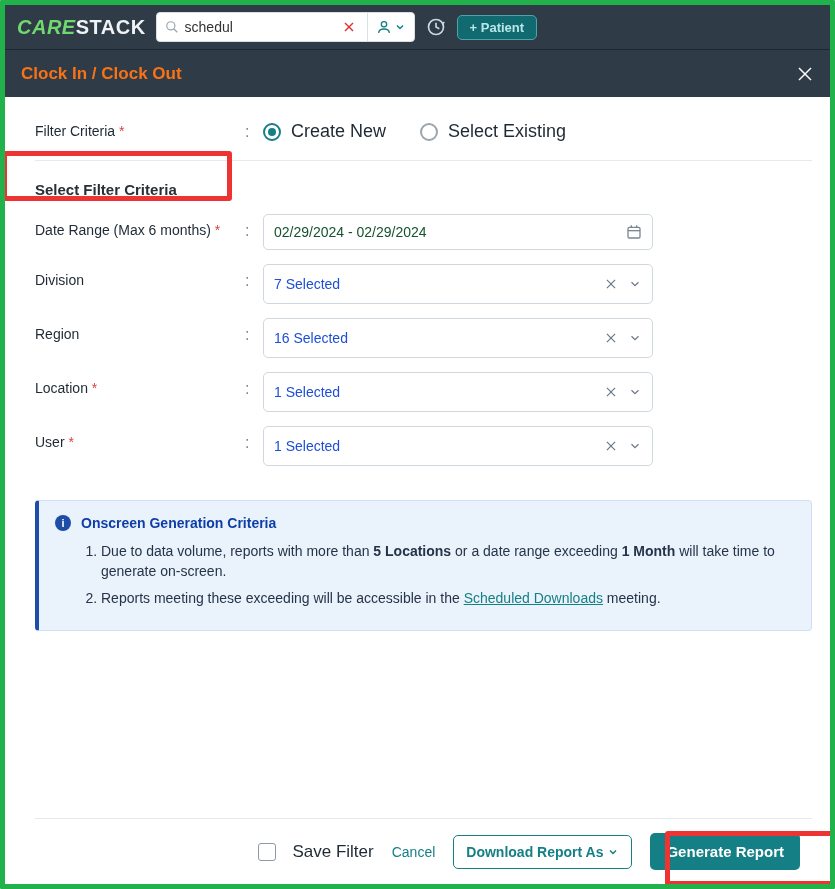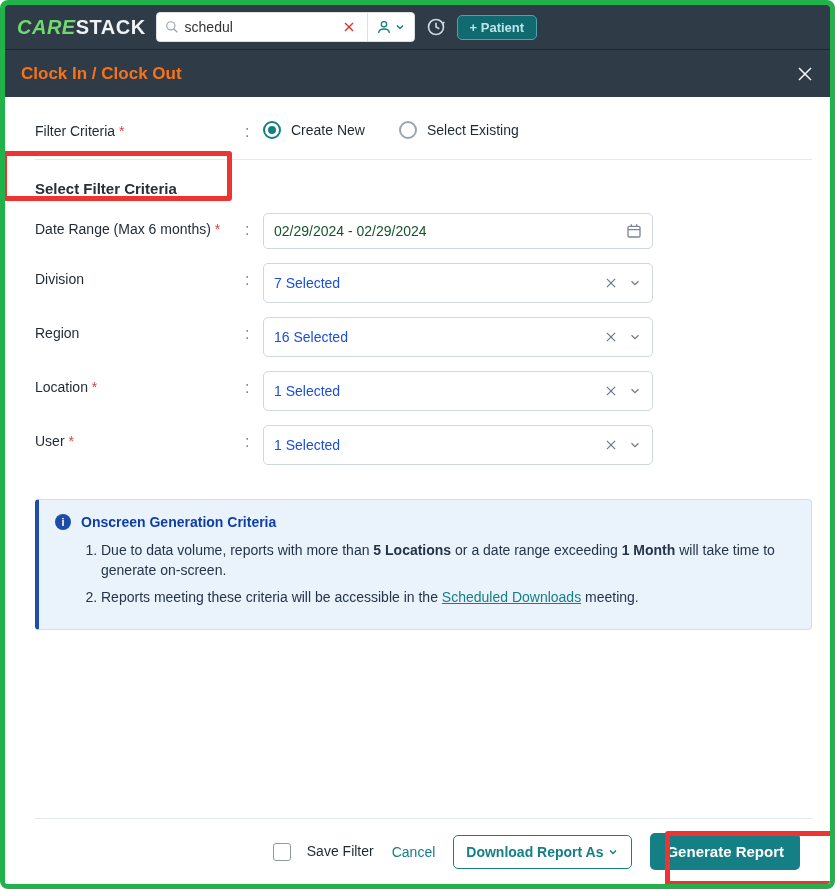--- a/index.html
+++ b/index.html
@@ -11,21 +11,21 @@
     --red:#e44;
     --text:#1f2933;
     --text-muted:#52606d;
     --border:#cfd8df;
     --light-blue:#eaf2fb;
     --blue:#1a73e8;
     --blue-dark:#0d47a1;
   }
   *{box-sizing:border-box;font-family:"Segoe UI",Arial,sans-serif}
   body{margin:0;background:#fff}
-  .frame{width:835px;height:889px;border:5px solid var(--green);border-radius:8px;margin:0 auto;overflow:hidden;display:flex;flex-direction:column;position:relative}
+  .frame{width:835px;height:889px;border:5px solid var(--green);border-radius:1px;margin:0 auto;overflow:hidden;display:flex;flex-direction:column;position:relative}
 
   
   .topbar{background:var(--header-bg);height:44px;display:flex;align-items:center;padding:0 12px;gap:10px}
   .logo{font-weight:800;font-size:20px;letter-spacing:.5px;display:flex;align-items:center}
   .logo .care{color:#6fd86f;font-style:italic}
   .logo .stack{color:#f0f3f5;}
   .searchwrap{display:flex;align-items:center;background:#fff;border-radius:4px;height:30px;overflow:hidden;border:1px solid #d9e0e5}
   .searchbox{display:flex;align-items:center;padding:0 8px;gap:6px;width:210px}
   .searchbox input{border:none;outline:none;font-size:14px;color:#333;width:100%;padding:4px 0}
   .search-icon{color:#9aa5ae}
@@ -42,21 +42,21 @@
   
   .body{flex:1;background:var(--page-bg);overflow:auto;padding:18px 18px 0 30px;display:flex;flex-direction:column}
   .row{display:flex;align-items:flex-start;margin-bottom:14px}
   .row .lbl{width:210px;color:var(--text);font-size:14px;padding-top:8px}
   .row .lbl .req{color:#d84343}
   .row .colon{width:18px;color:#7a8793;padding-top:8px}
   .row .ctrl{flex:1}
   hr.sep{border:none;border-top:1px solid #e4e9ed;margin:4px 0 14px}
 
   .radios{display:flex;gap:34px;align-items:center;padding-top:6px}
-  .radio{display:flex;align-items:center;gap:10px;font-size:14px;color:var(--text);cursor:pointer}
+  .radio{display:flex;align-items:center;gap:10px;font-size:18px;color:var(--text);cursor:pointer}
   .radio .dot{width:18px;height:18px;border-radius:50%;border:2px solid #9aa5ae;display:flex;align-items:center;justify-content:center}
   .radio.sel .dot{border-color:var(--teal)}
   .radio.sel .dot::after{content:"";width:8px;height:8px;border-radius:50%;background:var(--teal)}
 
   .section-title{font-size:15px;font-weight:700;color:#2a2f34;margin:6px 0 16px;display:inline-block}
   .highlight-box{position:absolute;border:5px solid #e33;background:rgba(0,0,0,0);pointer-events:none;border-radius:3px}
   .hb1{left:-3px;top:146px;width:230px;height:50px}
   .hb2{left:660px;top:826px;width:170px;height:55px}
 
   .select{height:40px;border:1px solid var(--border);border-radius:5px;display:flex;align-items:center;padding:0 10px;color:#1d4ed8;font-size:14px;width:390px;justify-content:space-between}
@@ -69,21 +69,21 @@
   .info-panel .info-title{color:#0d3ea8;font-weight:700;display:flex;align-items:center;gap:10px;margin-bottom:10px;font-size:14px}
   .info-panel .info-icon{width:16px;height:16px;border-radius:50%;background:#1e4da8;color:#fff;font-size:11px;font-weight:800;display:flex;align-items:center;justify-content:center}
   .info-panel ol{margin:0;padding-left:46px}
   .info-panel li{margin:6px 0;line-height:1.45}
   .info-panel a{color:var(--teal);text-decoration:underline}
 
   .spacer{flex:1}
 
   
   .footer{border-top:1px solid #e4e9ed;padding:14px 12px;display:flex;align-items:center;justify-content:flex-end;gap:18px;background:#fff}
-  .chk{display:flex;gap:16px;font-size:14px;color:var(--text)}
+  .chk{display:flex;align-items:center;gap:16px;font-size:17px;color:var(--text)}
   .chk .box{width:18px;height:18px;border:1.5px solid #8e99a3;border-radius:3px;background:#fff}
   .link-btn{color:var(--teal);font-size:14px;cursor:pointer}
   .outline-btn{border:1.5px solid var(--teal);color:var(--teal);background:#fff;border-radius:5px;padding:8px 12px;font-size:14px;font-weight:600;display:flex;align-items:center;gap:4px;cursor:pointer}
   .primary-btn{background:var(--teal);color:#fff;border:none;border-radius:5px;padding:10px 16px;font-size:15px;font-weight:600;cursor:pointer}
 
   svg{display:block}
 </style>
 </head>
 <body>
 
@@ -289,21 +289,21 @@
     <div class="info-panel">
       <div class="info-title">
         <span class="info-icon">i</span>
         <span>Onscreen Generation Criteria</span>
       </div>
       <ol>
         <li>
           <span>Due to data volume, reports with more than </span><b>5 Locations</b><span> or a date range exceeding </span><b>1 Month</b><span> will take time to generate on-screen.</span>
         </li>
         <li>
-          <span>Reports meeting these criteria will be accessible in the </span><a href="#">Scheduled Downloads</a><span> meeting.</span>
+          <span>Reports meeting these exceeding will be accessible in the </span><a href="#">Scheduled Downloads</a><span> meeting.</span>
         </li>
       </ol>
     </div>
 
     <div class="spacer"></div>
 
     <div class="footer">
       <label class="chk">
         <span class="box"></span>
         <span>Save Filter</span>

